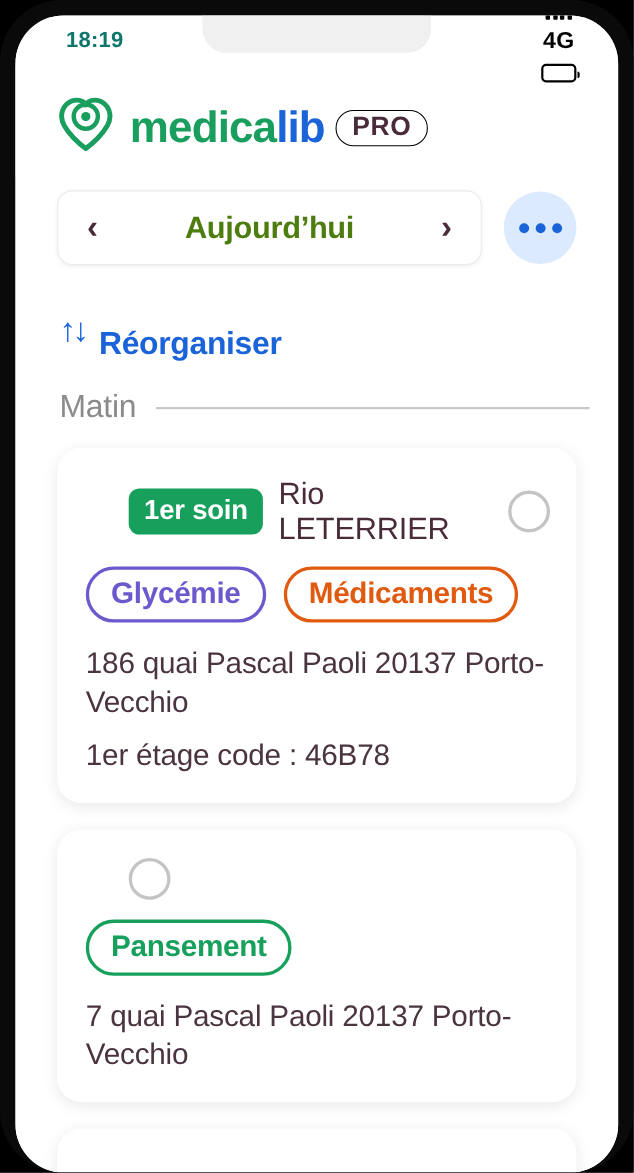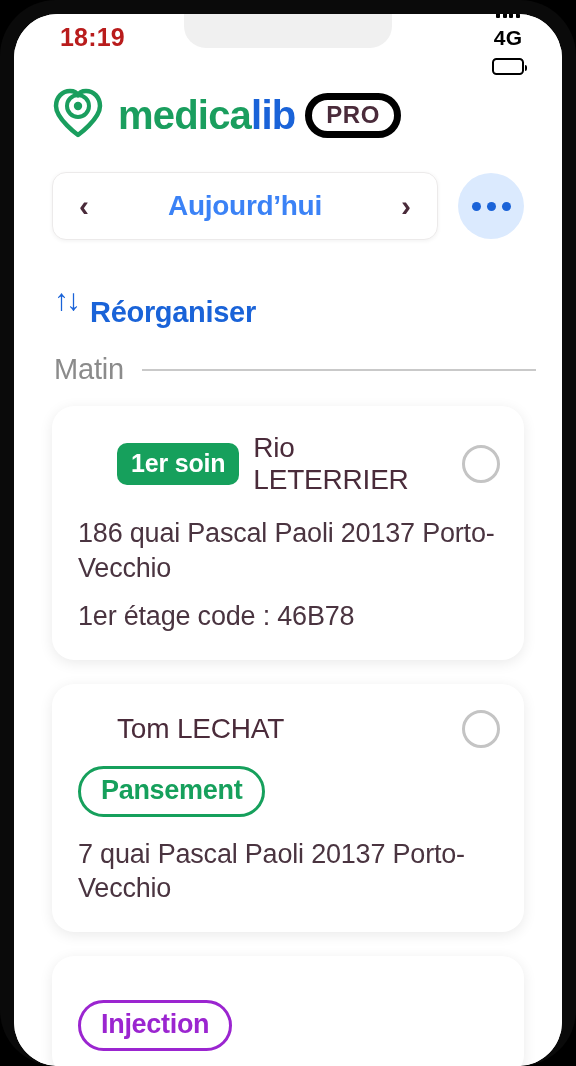--- a/index.html
+++ b/index.html
@@ -39,23 +39,23 @@
   .statusbar {
     position:relative;
     height:46px;
     display:flex;
     align-items:center;
     justify-content:space-between;
     padding:0 38px 0 46px;
     background:#fff;
   }
   .status-time {
-    font-size:25px;
+    font-size:20px;
     font-weight:700;
-    color:#b91c1c;
+    color:#0f766e;
     letter-spacing:0.2px;
   }
   .status-right {
     display:flex;
     align-items:center;
     gap:8px;
     flex-direction:column;
   }
   .sig {
     display:flex;
@@ -117,21 +117,21 @@
     letter-spacing:-0.8px;
     line-height:1;
   }
   .w-green { color:#1a9e5e; }
   .w-blue  { color:#1a63d8; }
   .pro-badge {
     margin-left:10px;
     display:inline-flex;
     align-items:center;
     justify-content:center;
-    border:7px solid #000000;
+    border:1px solid #000000;
     color:#4a2b3a;
     border-radius:999px;
     padding:3px 14px 4px;
     font-size:24px;
     font-weight:800;
     letter-spacing:0.5px;
     vertical-align:6px;
   }
 
   
@@ -156,21 +156,21 @@
   .chev {
     font-size:30px;
     font-weight:800;
     color:#4a2b3a;
     line-height:1;
     user-select:none;
   }
   .date-label {
     font-size:28px;
     font-weight:800;
-    color:#3b82f6;
+    color:#4d7c0f;
     letter-spacing:-0.3px;
   }
   .more-btn {
     width:66px; height:66px;
     border-radius:50%;
     background:#dbeafe;
     display:flex;
     align-items:center;
     justify-content:center;
     gap:6px;
@@ -351,27 +351,30 @@
       </div>
 
       <div class="cards">
 
         <div class="card">
           <div class="card-top">
             <span class="badge-first">1er soin</span>
             <span class="pname">Rio LETERRIER</span>
             <span class="check"></span>
           </div>
+          <div class="tags">
+            <span class="tag" style="color:#6a5acd;border-color:#6a5acd">Glycémie</span>
+            <span class="tag" style="color:#e05a10;border-color:#e05a10">Médicaments</span>
+          </div>
           <div class="addr">186 quai Pascal Paoli 20137 Porto-Vecchio</div>
           <div class="addr second">1er étage code : 46B78</div>
         </div>
 
         <div class="card">
           <div class="card-top">
-            <span class="pname">Tom LECHAT</span>
             <span class="check"></span>
           </div>
           <div class="tags">
             <span class="tag" style="color:#16a05c;border-color:#16a05c">Pansement</span>
           </div>
           <div class="addr">7 quai Pascal Paoli 20137 Porto-Vecchio</div>
         </div>
 
         <div class="card">
           <div class="tags">

